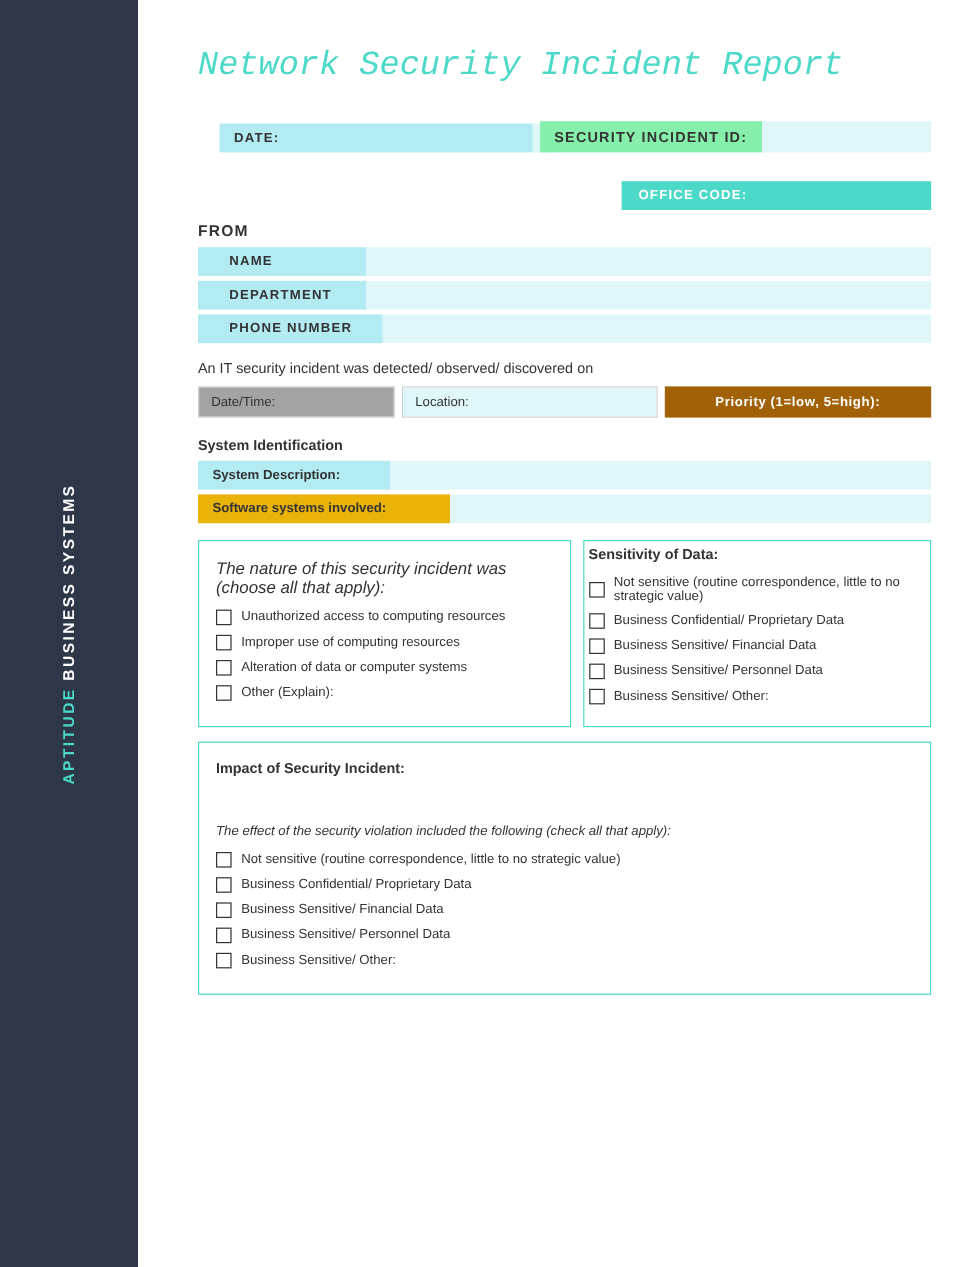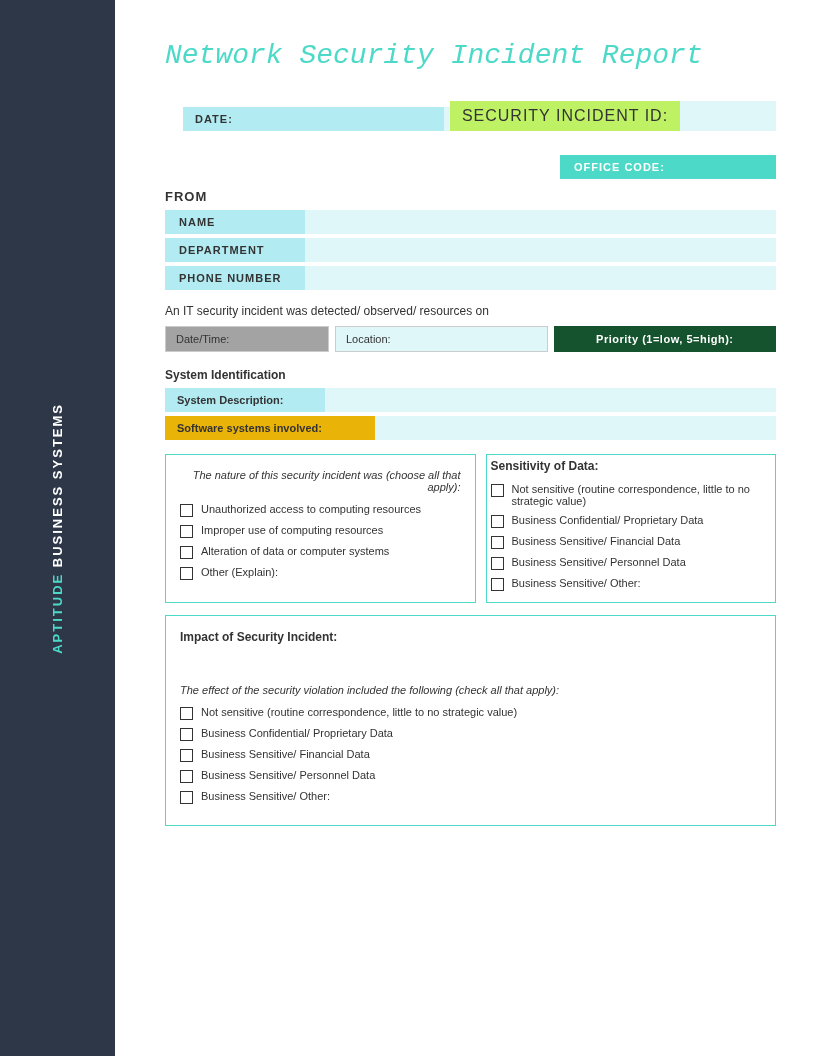--- a/index.html
+++ b/index.html
@@ -84,21 +84,21 @@
     }
 
     .office-code-box {
       display: flex;
       background: #4dd9c8;
       padding: 6px 14px;
       font-size: 11px;
       font-weight: bold;
       color: #fff;
       letter-spacing: 1px;
-      width: 216px;
+      width: 258px;
     }
 
     .office-code-box .oc-label {
       color: #fff;
       font-size: 11px;
       font-weight: bold;
       letter-spacing: 1px;
     }
 
     .office-code-box .oc-input {
@@ -115,21 +115,21 @@
     }
 
     .full-field {
       display: flex;
       margin-bottom: 4px;
       width: 100%;
     }
 
     .full-field .field-label {
       background: #b2ebf2;
-      padding: 6px 14px;
+      padding: 6px 26px;
       font-size: 11px;
       font-weight: bold;
       letter-spacing: 1px;
       min-width: 140px;
     }
 
     .full-field .field-input {
       background: #e0f7fa;
       flex: 1;
       padding: 6px 12px;
@@ -170,21 +170,21 @@
     .location-field .fl {
       background: #e0f7fa;
       padding: 6px 10px;
       font-size: 11px;
       color: #333;
       width: 100%;
     }
 
     .priority-field {
       display: flex;
-      background: #14532d;
+      background: #a16207;
       padding: 6px 14px;
       font-size: 11px;
       font-weight: bold;
       color: #fff;
       letter-spacing: 0.5px;
       align-items: center;
       flex: 1.2;
       justify-content: center;
     }
 
@@ -259,30 +259,29 @@
     }
 
     .col-title {
       font-size: 12px;
       font-weight: bold;
       color: #333;
       margin-bottom: 10px;
     }
 
     .col-subtitle {
-      font-size: 11px;
+      font-size: 14px;
       color: #333;
       margin-bottom: 10px;
       font-style: italic;
-      text-align: right;
     }
 
     .checkbox-item {
       display: flex;
-      align-items: flex-start;
+      align-items: center;
       margin-bottom: 7px;
       font-size: 11px;
       color: #333;
     }
 
     .checkbox-box {
       width: 13px;
       height: 13px;
       border: 1.5px solid #333;
       margin-right: 8px;
@@ -331,21 +330,21 @@
 <div class="main-content">
 
   <h1 class="page-title">Network Security Incident Report</h1>
 
   <div class="field-row-top">
     <div class="datetime-field" style="flex:0.8; border:none;">
       <div class="fl" style="background:#b2ebf2; font-weight:bold; font-size:11px; letter-spacing:1px; padding:6px 12px; min-width:60px; flex-shrink:0;">DATE:</div>
       <div class="fl" style="background:#e0f7fa; flex:1;"></div>
     </div>
     <div style="display:flex; flex:1; border:none;">
-      <div style="background:#bef264; padding:6px 12px; font-size:16px; font-weight:normal; letter-spacing:1px; color:#333; flex-shrink:0;">SECURITY INCIDENT ID:</div>
+      <div style="background:#86efac; padding:6px 12px; font-size:12px; font-weight:bold; letter-spacing:1px; color:#333; flex-shrink:0;">SECURITY INCIDENT ID:</div>
       <div style="background:#e0f7fa; flex:1; padding:6px 12px;"></div>
     </div>
   </div>
 
   <div class="office-code-row">
     <div class="office-code-box">
       <span class="oc-label">OFFICE CODE:</span>
       <div class="oc-input"></div>
     </div>
   </div>
@@ -360,21 +359,21 @@
   <div class="full-field">
     <div class="field-label">DEPARTMENT</div>
     <div class="field-input"></div>
   </div>
 
   <div class="full-field" style="margin-bottom:12px;">
     <div class="field-label">PHONE NUMBER</div>
     <div class="field-input"></div>
   </div>
 
-  <div class="incident-detected-text">An IT security incident was detected/ observed/ resources on</div>
+  <div class="incident-detected-text">An IT security incident was detected/ observed/ discovered on</div>
 
   <div class="three-fields-row">
     <div class="datetime-field">
       <div class="fl">Date/Time:</div>
     </div>
     <div class="location-field">
       <div class="fl">Location:</div>
     </div>
     <div class="priority-field">
       <span>Priority (1=low, 5=high):</span>

